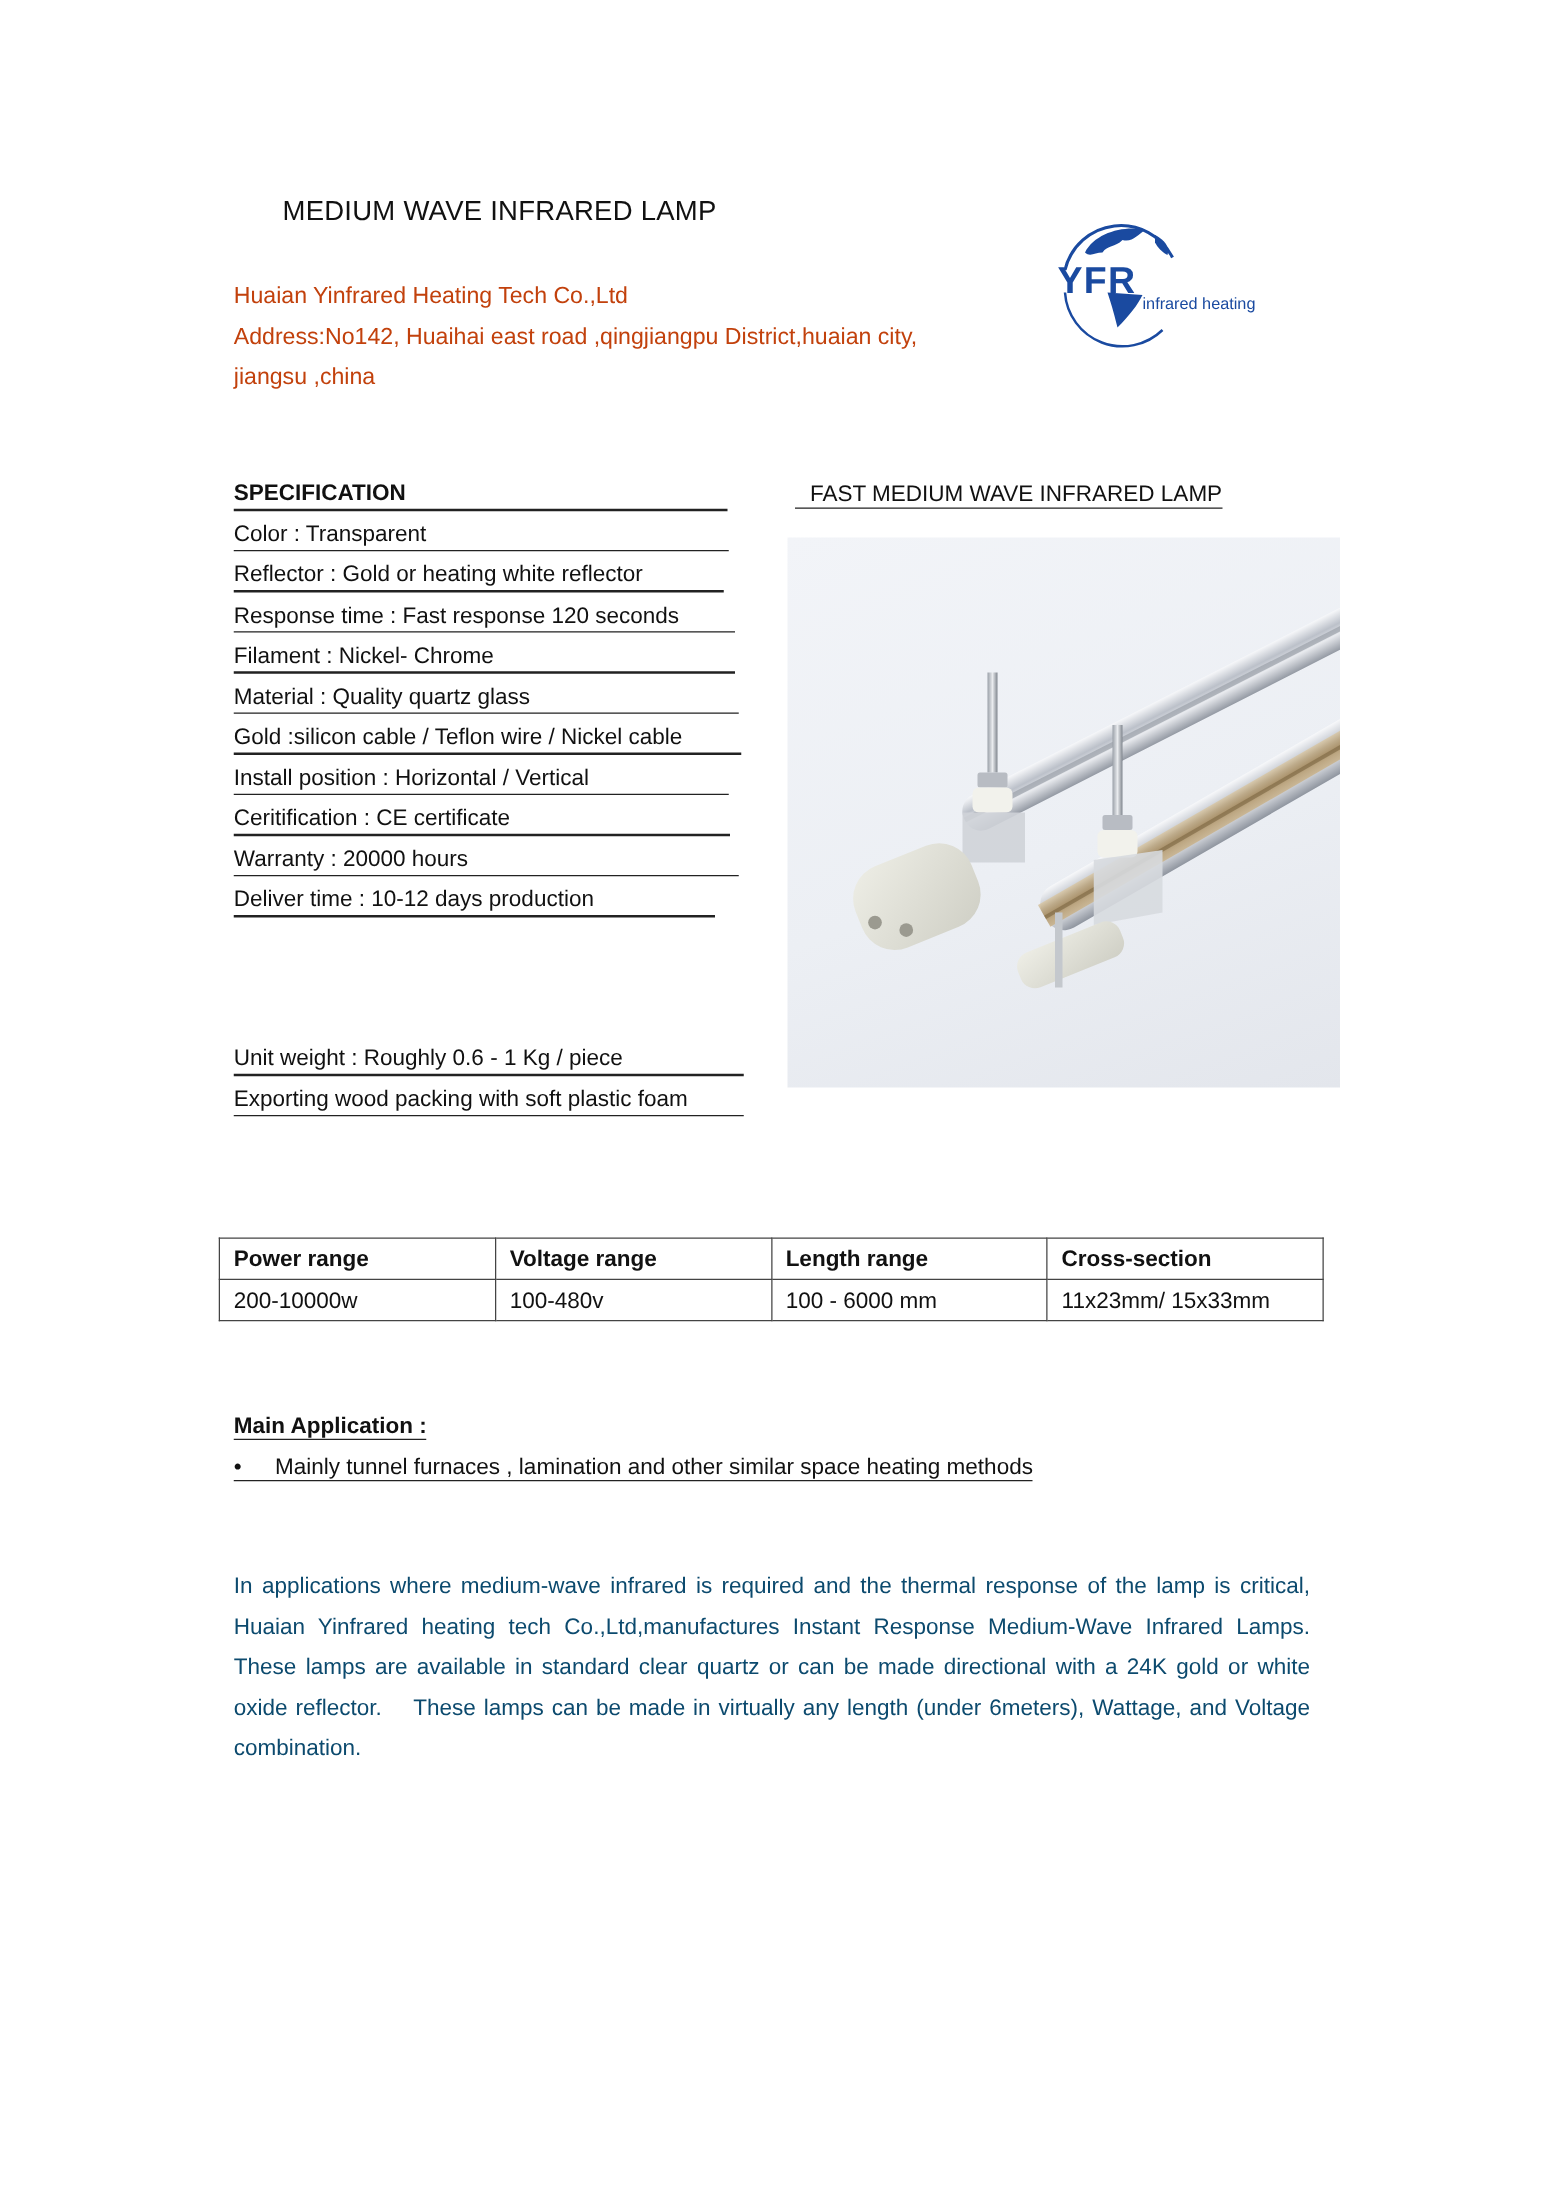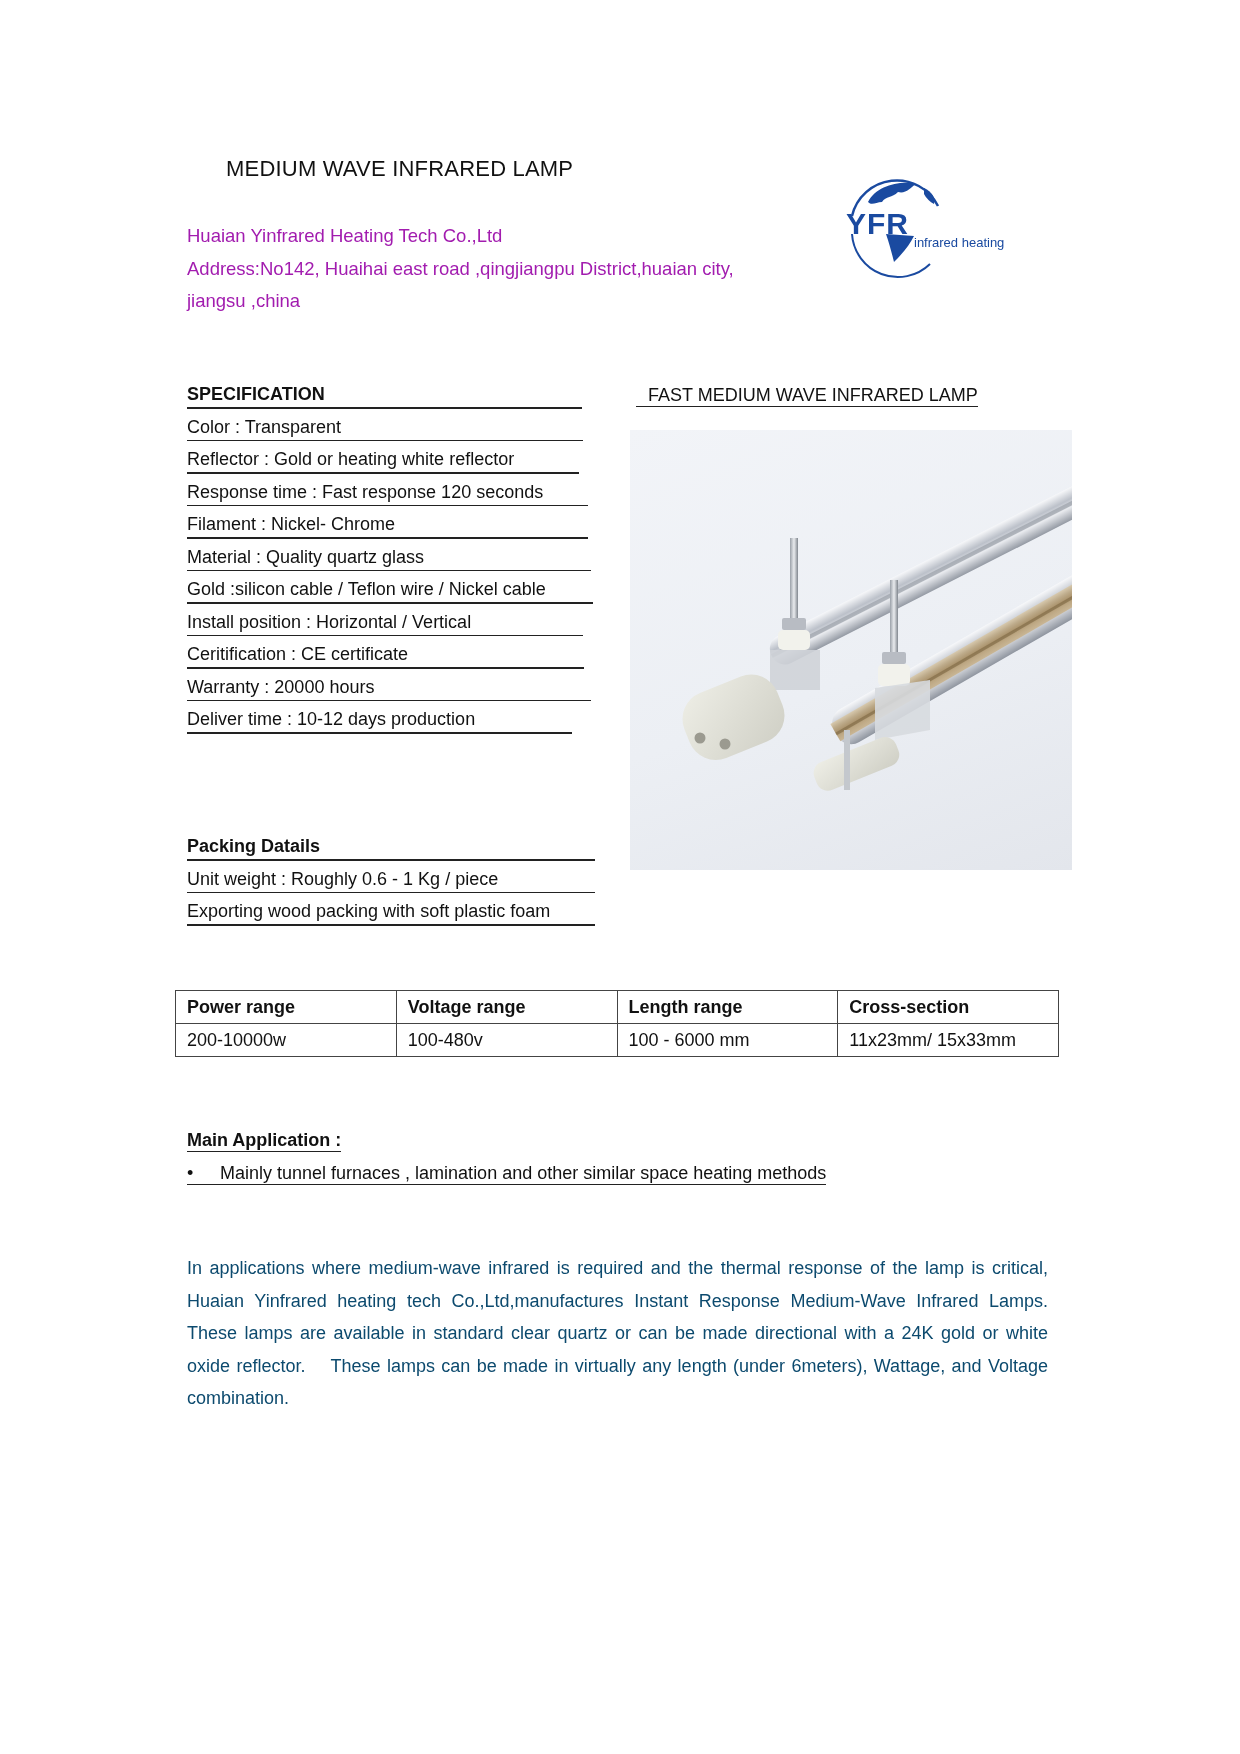--- a/index.html
+++ b/index.html
@@ -1,20 +1,20 @@
 <!DOCTYPE html>
 <html><head>
 <meta charset="utf-8">
 <style>
   * { box-sizing: border-box; margin: 0; padding: 0; }
   html, body { width: 1240px; height: 1754px; background: #ffffff; }
   body { position: relative; font-family: "Liberation Sans", sans-serif; color: #111; overflow: hidden; }
 
   .title { position: absolute; left: 187px; top: 156px; font-size: 22px; font-weight: normal; letter-spacing: 0.2px; color: #111; margin-left: 39px; }
-  .company { position: absolute; left: 187px; top: 220px; font-size: 18.5px; line-height: 32.5px; color: #a21caf; }
+  .company { position: absolute; left: 187px; top: 220px; font-size: 18.5px; line-height: 32.5px; color: #c2410c; }
   .company div { white-space: nowrap; }
 
   .logo { position: absolute; left: 830px; top: 172px; width: 180px; height: 108px; }
 
   .spec { position: absolute; left: 187px; top: 379px; width: 410px; }
   .spec .row { position: relative; height: 32.5px; font-size: 18px; line-height: 30px; white-space: nowrap; }
   .spec .row .line { position: absolute; left: 0; bottom: 3px; height: 1.5px; background: #222; }
   .spec .heading { font-weight: bold; }
 
   .pack { position: absolute; left: 187px; top: 831px; width: 410px; }
@@ -107,24 +107,20 @@
     <span>Warranty : 20000 hours</span>
     <span class="line" style="width:404px"></span>
   </div>
   <div class="row">
     <span>Deliver time : 10-12 days production</span>
     <span class="line" style="width:385px"></span>
   </div>
 </div>
 
 <div class="pack">
-  <div class="row heading">
-    <span>Packing Datails</span>
-    <span class="line" style="width:408px"></span>
-  </div>
   <div class="row">
     <span>Unit weight : Roughly 0.6 - 1 Kg / piece</span>
     <span class="line" style="width:408px"></span>
   </div>
   <div class="row">
     <span>Exporting wood packing with soft plastic foam</span>
     <span class="line" style="width:408px"></span>
   </div>
 </div>
 

